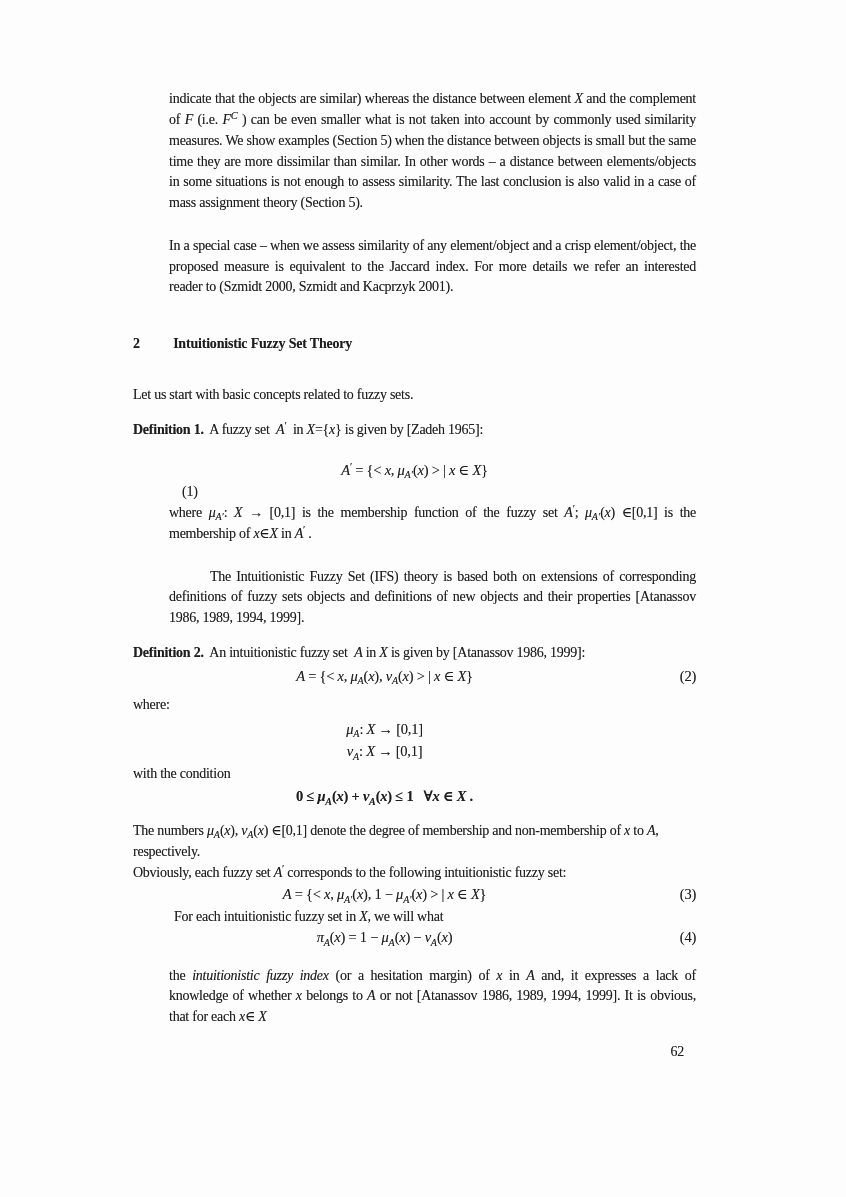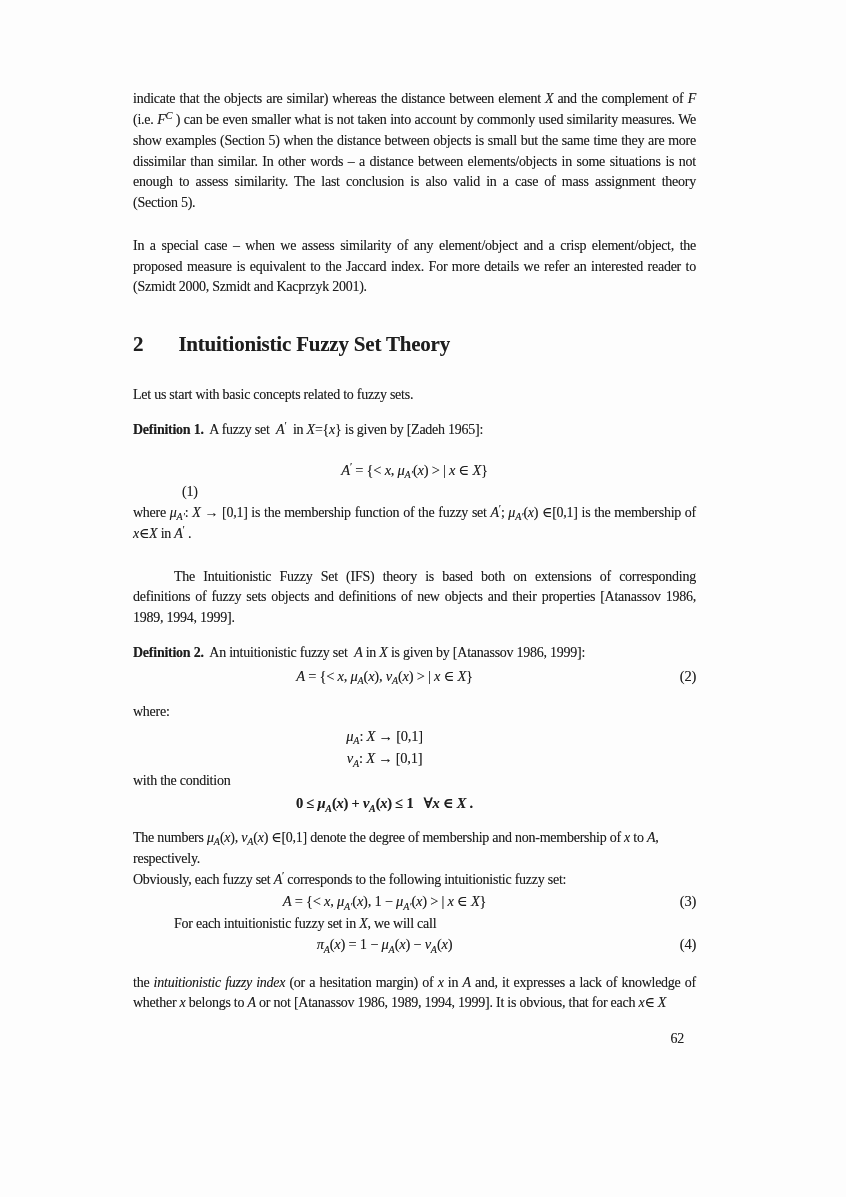--- a/index.html
+++ b/index.html
@@ -23,28 +23,28 @@
     position:absolute;
     left:133px;
     top:89px;
     width:563px;
     font-size:14px;
     letter-spacing:-0.25px;
     line-height:20.5px;
     text-shadow:0 0 0.5px rgba(30,30,30,0.45);
   }
   .para{margin:0;}
-  .jl{text-align:justify;}
+  .jl{text-align:justify;margin-left:36px;}
   .nw{white-space:nowrap;}
   .indent{text-indent:41px;}
   .foreach{padding-left:41px;}
   .eqlabel{padding-left:49px;}
   .heading{
     margin:33px 0 8px 0;
-    font-size:21px;
+    font-size:14px;
     font-weight:bold;
     line-height:26px;
     letter-spacing:-0.2px;
   }
   .h-title{margin-left:30px;}
   .eq{
     position:relative;
     text-align:center;
     font-size:14.5px;
     padding-right:60px;
@@ -68,21 +68,21 @@
   .seg-sp{font-size:10.5px;position:relative;top:-5px;}
   .seg-spi{font-style:italic;font-size:10.5px;position:relative;top:-5px;}
   
   .mt-para2{margin-top:23px;}
   .mt-intro{margin-top:28px;}
   .mt-def1{margin-top:15px;}
   .mt-eq1{margin-top:18px;}
   .mt-ifs{margin-top:21px;}
   .mt-def2{margin-top:15px;}
   .mt-eq2{margin-top:2px;}
-  .mt-where2{margin-top:14px;}
+  .mt-where2{margin-top:7px;}
   .mt-maps{margin-top:3px;}
   .mt-cond{margin-top:2px;font-weight:bold;}
   .mt-numbers{margin-top:12px;}
   .mt-final{margin-top:16px;}
 </style>
 </head>
 <body>
 
 <div class="page">
   <div class="content">
@@ -132,21 +132,21 @@
     </div>
 
     <p class="para mt-numbers"><span class="seg-rm">The numbers </span><span class="seg-it">μ</span><span class="seg-sb">A</span><span class="seg-rm">(</span><span class="seg-it">x</span><span class="seg-rm">), </span><span class="seg-it">ν</span><span class="seg-sb">A</span><span class="seg-rm">(</span><span class="seg-it">x</span><span class="seg-rm">) ∈[0,1] denote the degree of membership and non-membership of </span><span class="seg-it">x</span><span class="seg-rm"> to </span><span class="seg-it">A</span><span class="seg-rm">, respectively.</span></p>
     <p class="para"><span class="seg-rm">Obviously, each fuzzy set </span><span class="seg-it">A</span><span class="seg-sp">′</span><span class="seg-rm"> corresponds to the following intuitionistic fuzzy set:</span></p>
 
     <div class="eq">
       <span class="eq-body"><span class="seg-it">A</span><span class="seg-rm"> = {&lt; </span><span class="seg-it">x</span><span class="seg-rm">, </span><span class="seg-it">μ</span><span class="seg-sb">A′</span><span class="seg-rm">(</span><span class="seg-it">x</span><span class="seg-rm">), 1 − </span><span class="seg-it">μ</span><span class="seg-sb">A′</span><span class="seg-rm">(</span><span class="seg-it">x</span><span class="seg-rm">) &gt; | </span><span class="seg-it">x</span><span class="seg-rm"> ∈ </span><span class="seg-it">X</span><span class="seg-rm">}</span></span>
       <span class="eq-num">(3)</span>
     </div>
 
-    <p class="para foreach"><span class="seg-rm">For each intuitionistic fuzzy set in </span><span class="seg-it">X</span><span class="seg-rm">, we will call</span></p>
+    <p class="para foreach"><span class="seg-rm">For each intuitionistic fuzzy set in </span><span class="seg-it">X</span><span class="seg-rm">, we will what</span></p>
 
     <div class="eq">
       <span class="eq-body"><span class="seg-it">π</span><span class="seg-sb">A</span><span class="seg-rm">(</span><span class="seg-it">x</span><span class="seg-rm">) = 1 − </span><span class="seg-it">μ</span><span class="seg-sb">A</span><span class="seg-rm">(</span><span class="seg-it">x</span><span class="seg-rm">) − </span><span class="seg-it">ν</span><span class="seg-sb">A</span><span class="seg-rm">(</span><span class="seg-it">x</span><span class="seg-rm">)</span></span>
       <span class="eq-num">(4)</span>
     </div>
 
     <p class="para jl mt-final"><span class="seg-rm">the </span><span class="seg-it">intuitionistic fuzzy index</span><span class="seg-rm"> (or a hesitation margin) of </span><span class="seg-it">x</span><span class="seg-rm"> in </span><span class="seg-it">A</span><span class="seg-rm"> and, it expresses a lack of knowledge of whether </span><span class="seg-it">x</span><span class="seg-rm"> belongs to </span><span class="seg-it">A</span><span class="seg-rm"> or not [Atanassov 1986, 1989, 1994, 1999]. It is obvious, that for each </span><span class="seg-it">x</span><span class="seg-rm">∈ </span><span class="seg-it">X</span></p>
 
     <p class="pageno">62</p>
 

